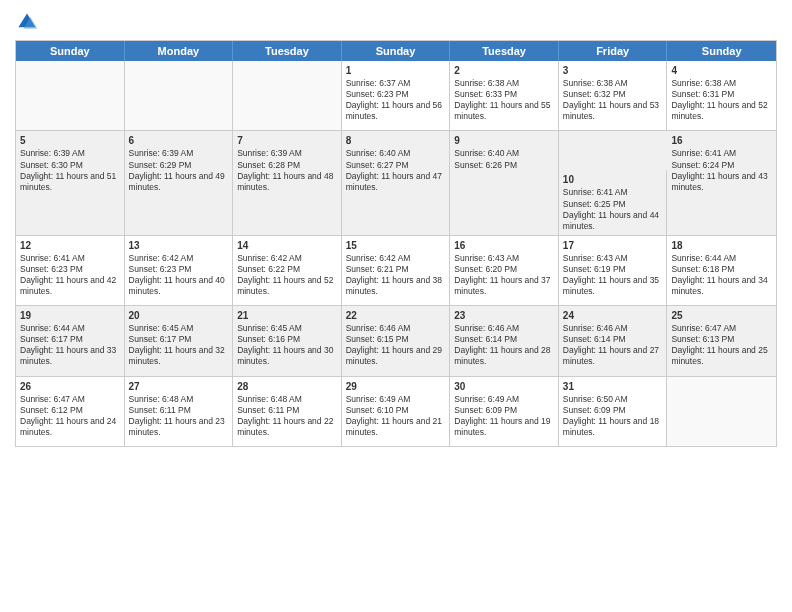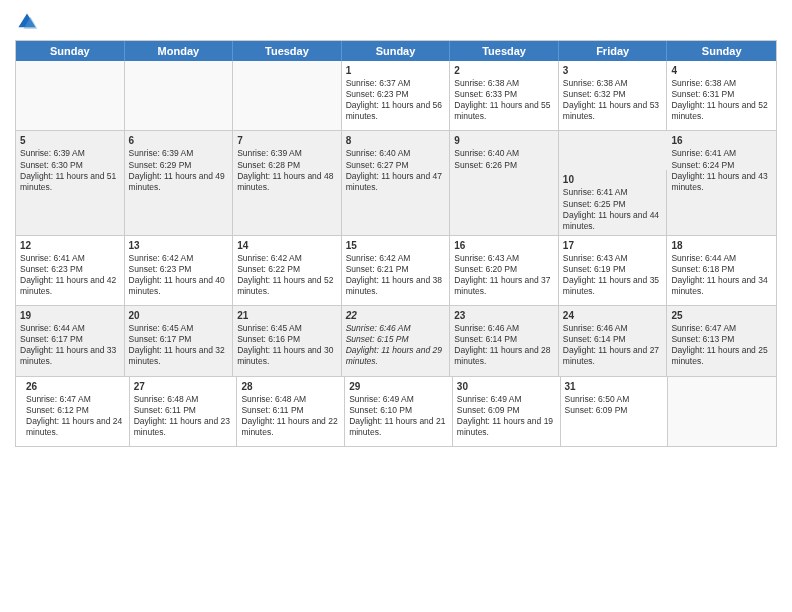--- a/index.html
+++ b/index.html
@@ -77,21 +77,21 @@
       flex: 1;
       display: flex;
       flex-direction: column;
     }
     .cal-row {
       display: grid;
       grid-template-columns: repeat(7, 1fr);
       flex: 1;
       border-bottom: 1px solid #ccc;
     }
-    .cal-row:last-child { border-bottom: none; margin-left: 6px; }
+    .cal-row:last-child { border-bottom: none; }
     .cal-cell {
       border-right: 1px solid #ccc;
       padding: 3px 4px;
       font-size: 8.5px;
       color: #333;
       line-height: 1.3;
       vertical-align: top;
     }
     .cal-cell:last-child { border-right: none; }
     .cal-cell.empty { background: #f9f9f9; }
@@ -158,29 +158,29 @@
           <div class="cal-cell"><span class="day-num">14</span><span>Sunrise: 6:42 AM</span><br><span>Sunset: 6:22 PM</span><br><span>Daylight: 11 hours and 52 minutes.</span></div>
           <div class="cal-cell"><span class="day-num">15</span><span>Sunrise: 6:42 AM</span><br><span>Sunset: 6:21 PM</span><br><span>Daylight: 11 hours and 38 minutes.</span></div>
           <div class="cal-cell"><span class="day-num">16</span><span>Sunrise: 6:43 AM</span><br><span>Sunset: 6:20 PM</span><br><span>Daylight: 11 hours and 37 minutes.</span></div>
           <div class="cal-cell"><span class="day-num">17</span><span>Sunrise: 6:43 AM</span><br><span>Sunset: 6:19 PM</span><br><span>Daylight: 11 hours and 35 minutes.</span></div>
           <div class="cal-cell"><span class="day-num">18</span><span>Sunrise: 6:44 AM</span><br><span>Sunset: 6:18 PM</span><br><span>Daylight: 11 hours and 34 minutes.</span></div>
         </div>
         <div class="cal-row" style="background: rgb(240, 240, 240);">
           <div class="cal-cell" style="background: inherit;"><span class="day-num">19</span><span>Sunrise: 6:44 AM</span><br><span>Sunset: 6:17 PM</span><br><span>Daylight: 11 hours and 33 minutes.</span></div>
           <div class="cal-cell" style="background: inherit;"><span class="day-num">20</span><span>Sunrise: 6:45 AM</span><br><span>Sunset: 6:17 PM</span><br><span>Daylight: 11 hours and 32 minutes.</span></div>
           <div class="cal-cell" style="background: inherit;"><span class="day-num">21</span><span>Sunrise: 6:45 AM</span><br><span>Sunset: 6:16 PM</span><br><span>Daylight: 11 hours and 30 minutes.</span></div>
-          <div class="cal-cell" style="background: inherit; font-style: italic;"><span class="day-num">22</span><span>Sunrise: 6:46 AM</span><br><span>Sunset: 6:15 PM</span><br><span>Daylight: 11 hours and 29 minutes.</span></div>
+          <div class="cal-cell" style="background: inherit;"><span class="day-num">22</span><span>Sunrise: 6:46 AM</span><br><span>Sunset: 6:15 PM</span><br><span>Daylight: 11 hours and 29 minutes.</span></div>
           <div class="cal-cell" style="background: inherit;"><span class="day-num">23</span><span>Sunrise: 6:46 AM</span><br><span>Sunset: 6:14 PM</span><br><span>Daylight: 11 hours and 28 minutes.</span></div>
           <div class="cal-cell" style="background: inherit;"><span class="day-num">24</span><span>Sunrise: 6:46 AM</span><br><span>Sunset: 6:14 PM</span><br><span>Daylight: 11 hours and 27 minutes.</span></div>
           <div class="cal-cell" style="background: inherit;"><span class="day-num">25</span><span>Sunrise: 6:47 AM</span><br><span>Sunset: 6:13 PM</span><br><span>Daylight: 11 hours and 25 minutes.</span></div>
         </div>
         <div class="cal-row" style="background: rgb(255, 255, 255);">
           <div class="cal-cell"><span class="day-num">26</span><span>Sunrise: 6:47 AM</span><br><span>Sunset: 6:12 PM</span><br><span>Daylight: 11 hours and 24 minutes.</span></div>
           <div class="cal-cell"><span class="day-num">27</span><span>Sunrise: 6:48 AM</span><br><span>Sunset: 6:11 PM</span><br><span>Daylight: 11 hours and 23 minutes.</span></div>
           <div class="cal-cell"><span class="day-num">28</span><span>Sunrise: 6:48 AM</span><br><span>Sunset: 6:11 PM</span><br><span>Daylight: 11 hours and 22 minutes.</span></div>
           <div class="cal-cell"><span class="day-num">29</span><span>Sunrise: 6:49 AM</span><br><span>Sunset: 6:10 PM</span><br><span>Daylight: 11 hours and 21 minutes.</span></div>
           <div class="cal-cell"><span class="day-num">30</span><span>Sunrise: 6:49 AM</span><br><span>Sunset: 6:09 PM</span><br><span>Daylight: 11 hours and 19 minutes.</span></div>
-          <div class="cal-cell"><span class="day-num">31</span><span>Sunrise: 6:50 AM</span><br><span>Sunset: 6:09 PM</span><br></div>
+          <div class="cal-cell"><span class="day-num">31</span><span>Sunrise: 6:50 AM</span><br><span>Sunset: 6:09 PM</span><br><span>Daylight: 11 hours and 18 minutes.</span></div>
           <div class="cal-cell empty"></div>
         </div>
       </div>
   </div>
 </div>
 
 </body></html>

